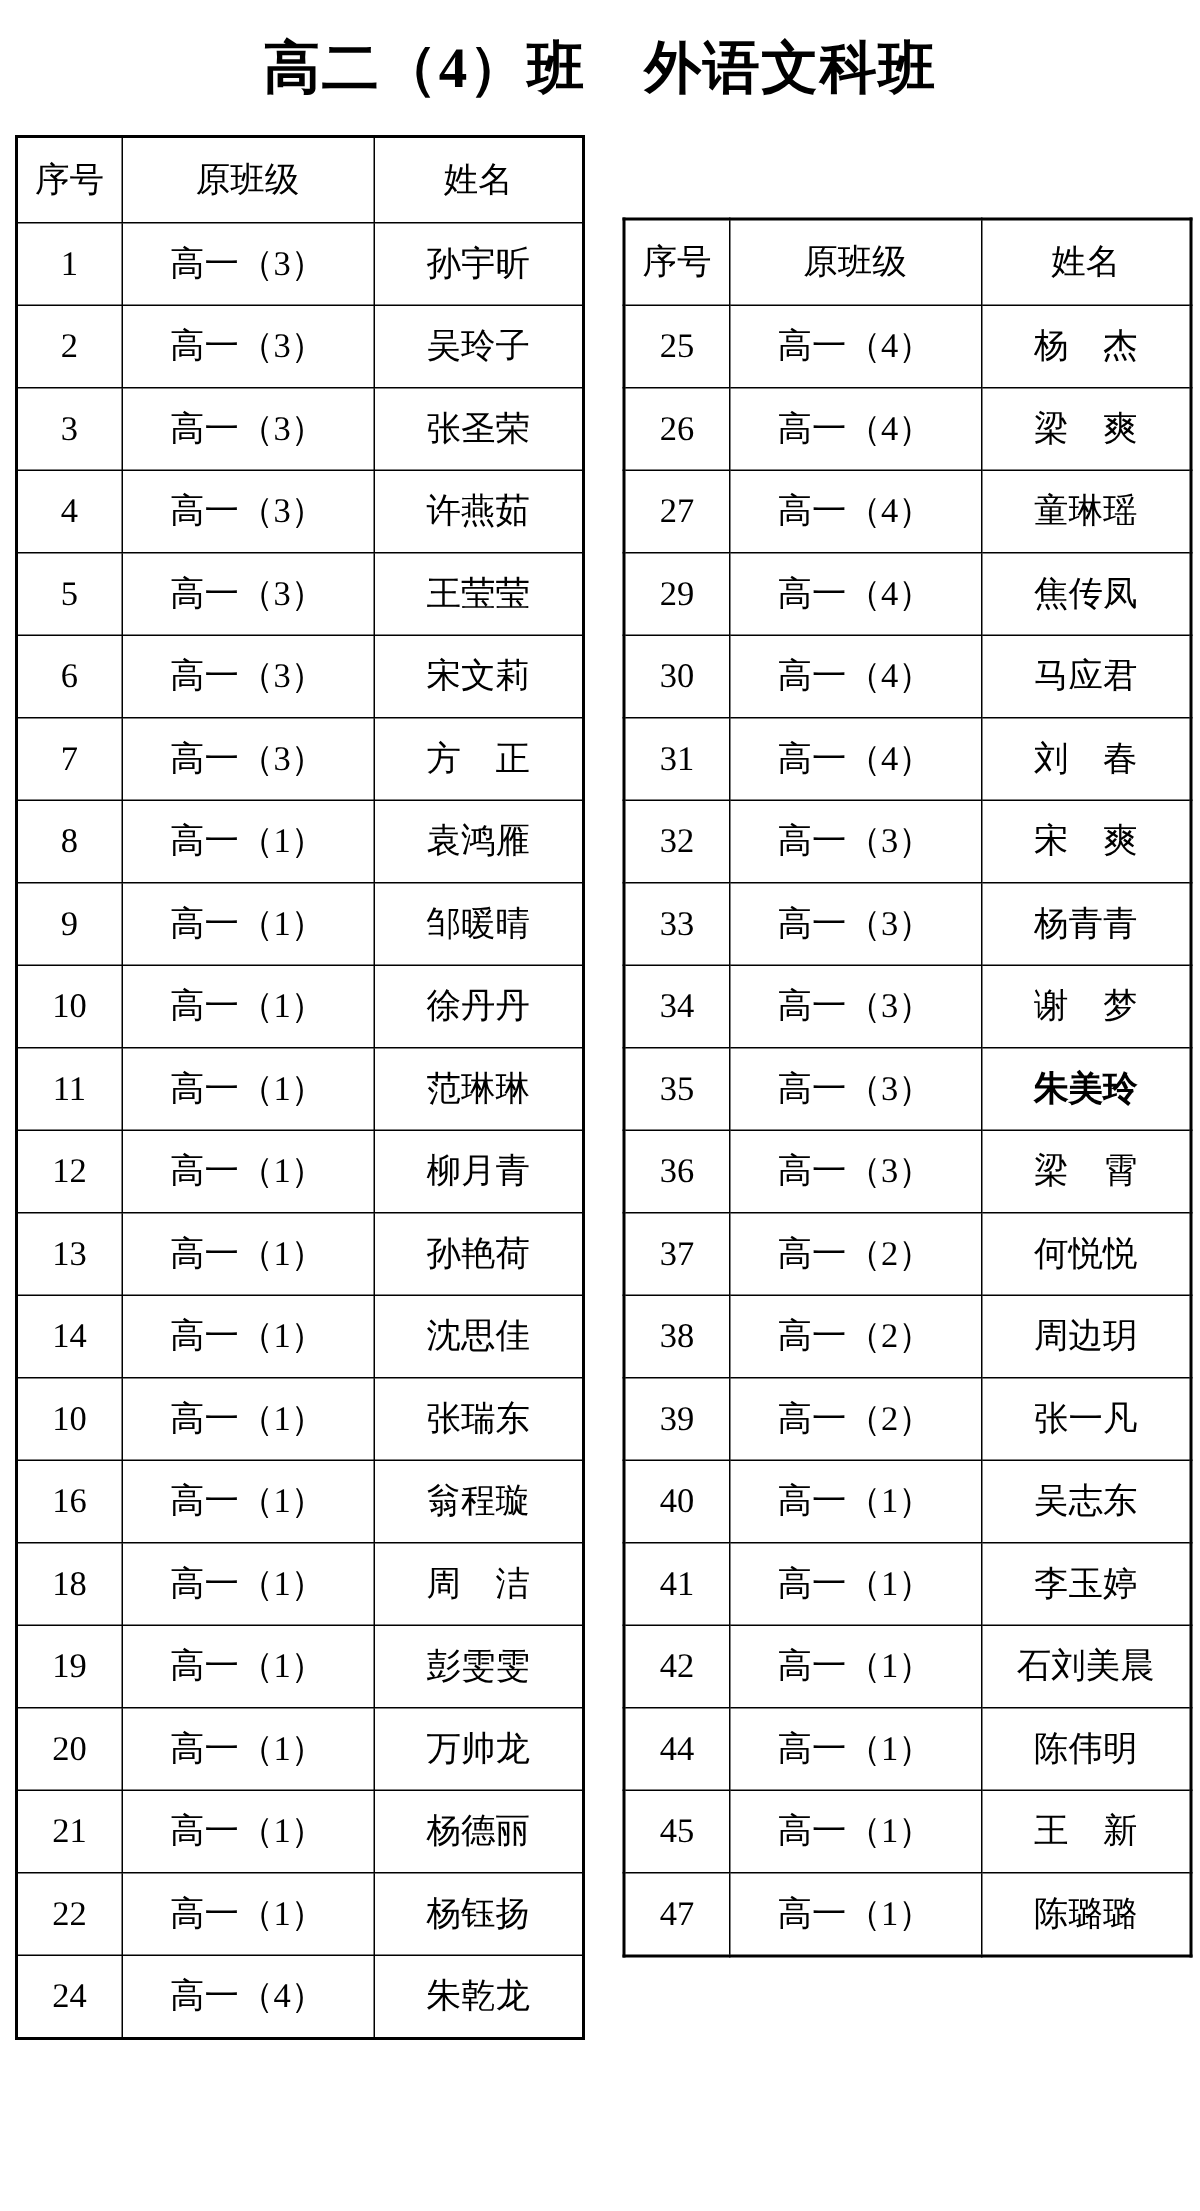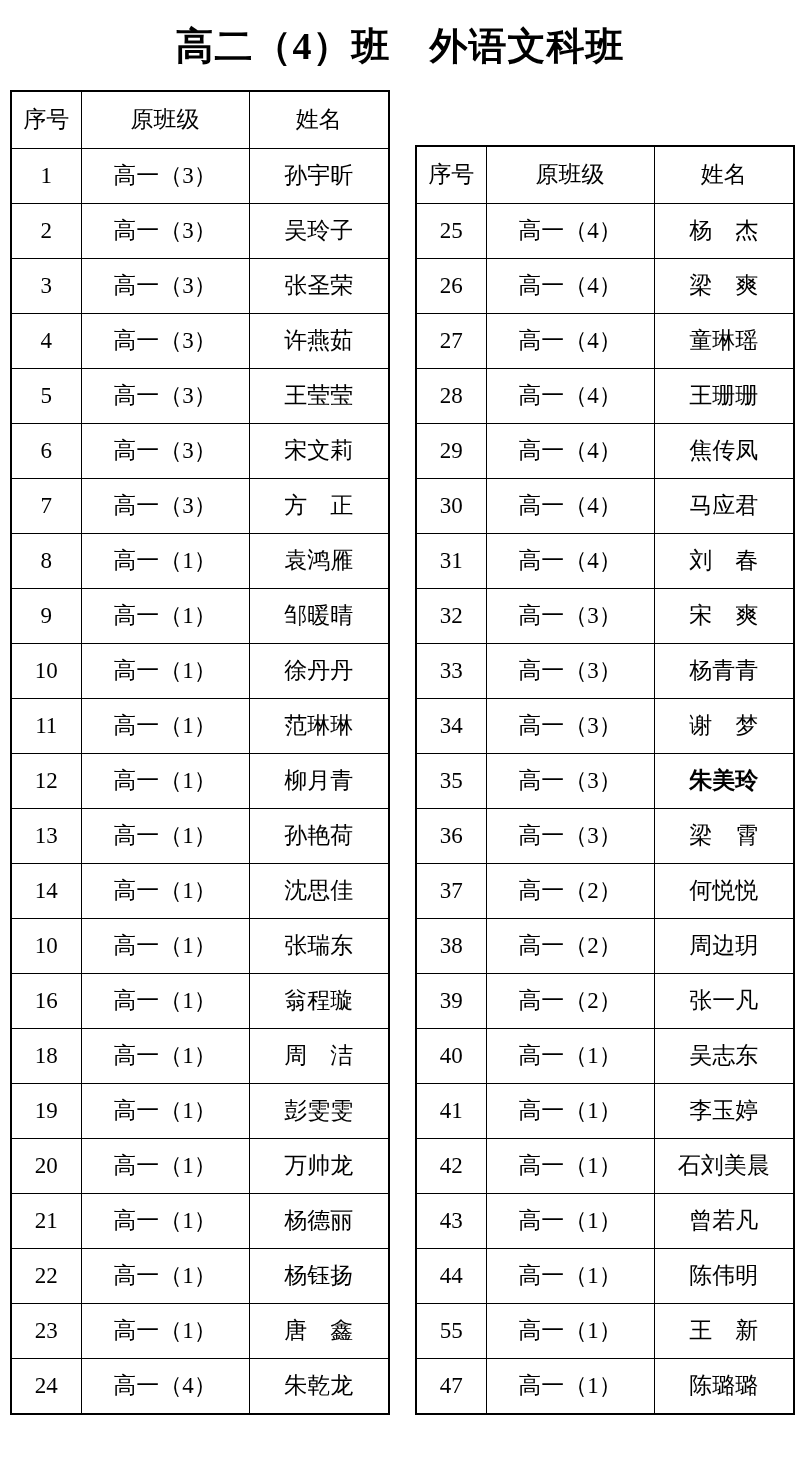--- a/index.html
+++ b/index.html
@@ -12,21 +12,21 @@
   .page-title{
     text-align:center;
     font-size:38px;
     font-weight:700;
     margin:24px 0 15px 0;
     line-height:1.2;
     letter-spacing:1px;
   }
   .tables{
     display:flex;
-    align-items:flex-end;
+    align-items:center;
     gap:25px;
     padding:0 10px;
     margin-top:20px;
   }
   table{
     border-collapse:collapse;
     table-layout:fixed;
     width:378px;
     border:2px solid #000;
   }
@@ -169,25 +169,20 @@
           <td>21</td>
           <td>高一（1）</td>
           <td>杨德丽</td>
         </tr>
         <tr>
           <td>22</td>
           <td>高一（1）</td>
           <td>杨钰扬</td>
         </tr>
         <tr>
-          <td>23</td>
-          <td>高一（1）</td>
-          <td>唐　鑫</td>
-        </tr>
-        <tr>
           <td>24</td>
           <td>高一（4）</td>
           <td>朱乾龙</td>
         </tr>
       </tbody>
   </table>
 
   <table>
     <colgroup>
       <col class="c-num">
@@ -211,25 +206,20 @@
           <td>26</td>
           <td>高一（4）</td>
           <td>梁　爽</td>
         </tr>
         <tr>
           <td>27</td>
           <td>高一（4）</td>
           <td>童琳瑶</td>
         </tr>
         <tr>
-          <td>28</td>
-          <td>高一（4）</td>
-          <td>王珊珊</td>
-        </tr>
-        <tr>
           <td>29</td>
           <td>高一（4）</td>
           <td>焦传凤</td>
         </tr>
         <tr>
           <td>30</td>
           <td>高一（4）</td>
           <td>马应君</td>
         </tr>
         <tr>
@@ -286,31 +276,26 @@
           <td>41</td>
           <td>高一（1）</td>
           <td>李玉婷</td>
         </tr>
         <tr>
           <td>42</td>
           <td>高一（1）</td>
           <td>石刘美晨</td>
         </tr>
         <tr>
-          <td>43</td>
-          <td>高一（1）</td>
-          <td>曾若凡</td>
-        </tr>
-        <tr>
           <td>44</td>
           <td>高一（1）</td>
           <td>陈伟明</td>
         </tr>
         <tr>
-          <td>55</td>
+          <td>45</td>
           <td>高一（1）</td>
           <td>王　新</td>
         </tr>
         <tr>
           <td>47</td>
           <td>高一（1）</td>
           <td>陈璐璐</td>
         </tr>
       </tbody>
   </table>

